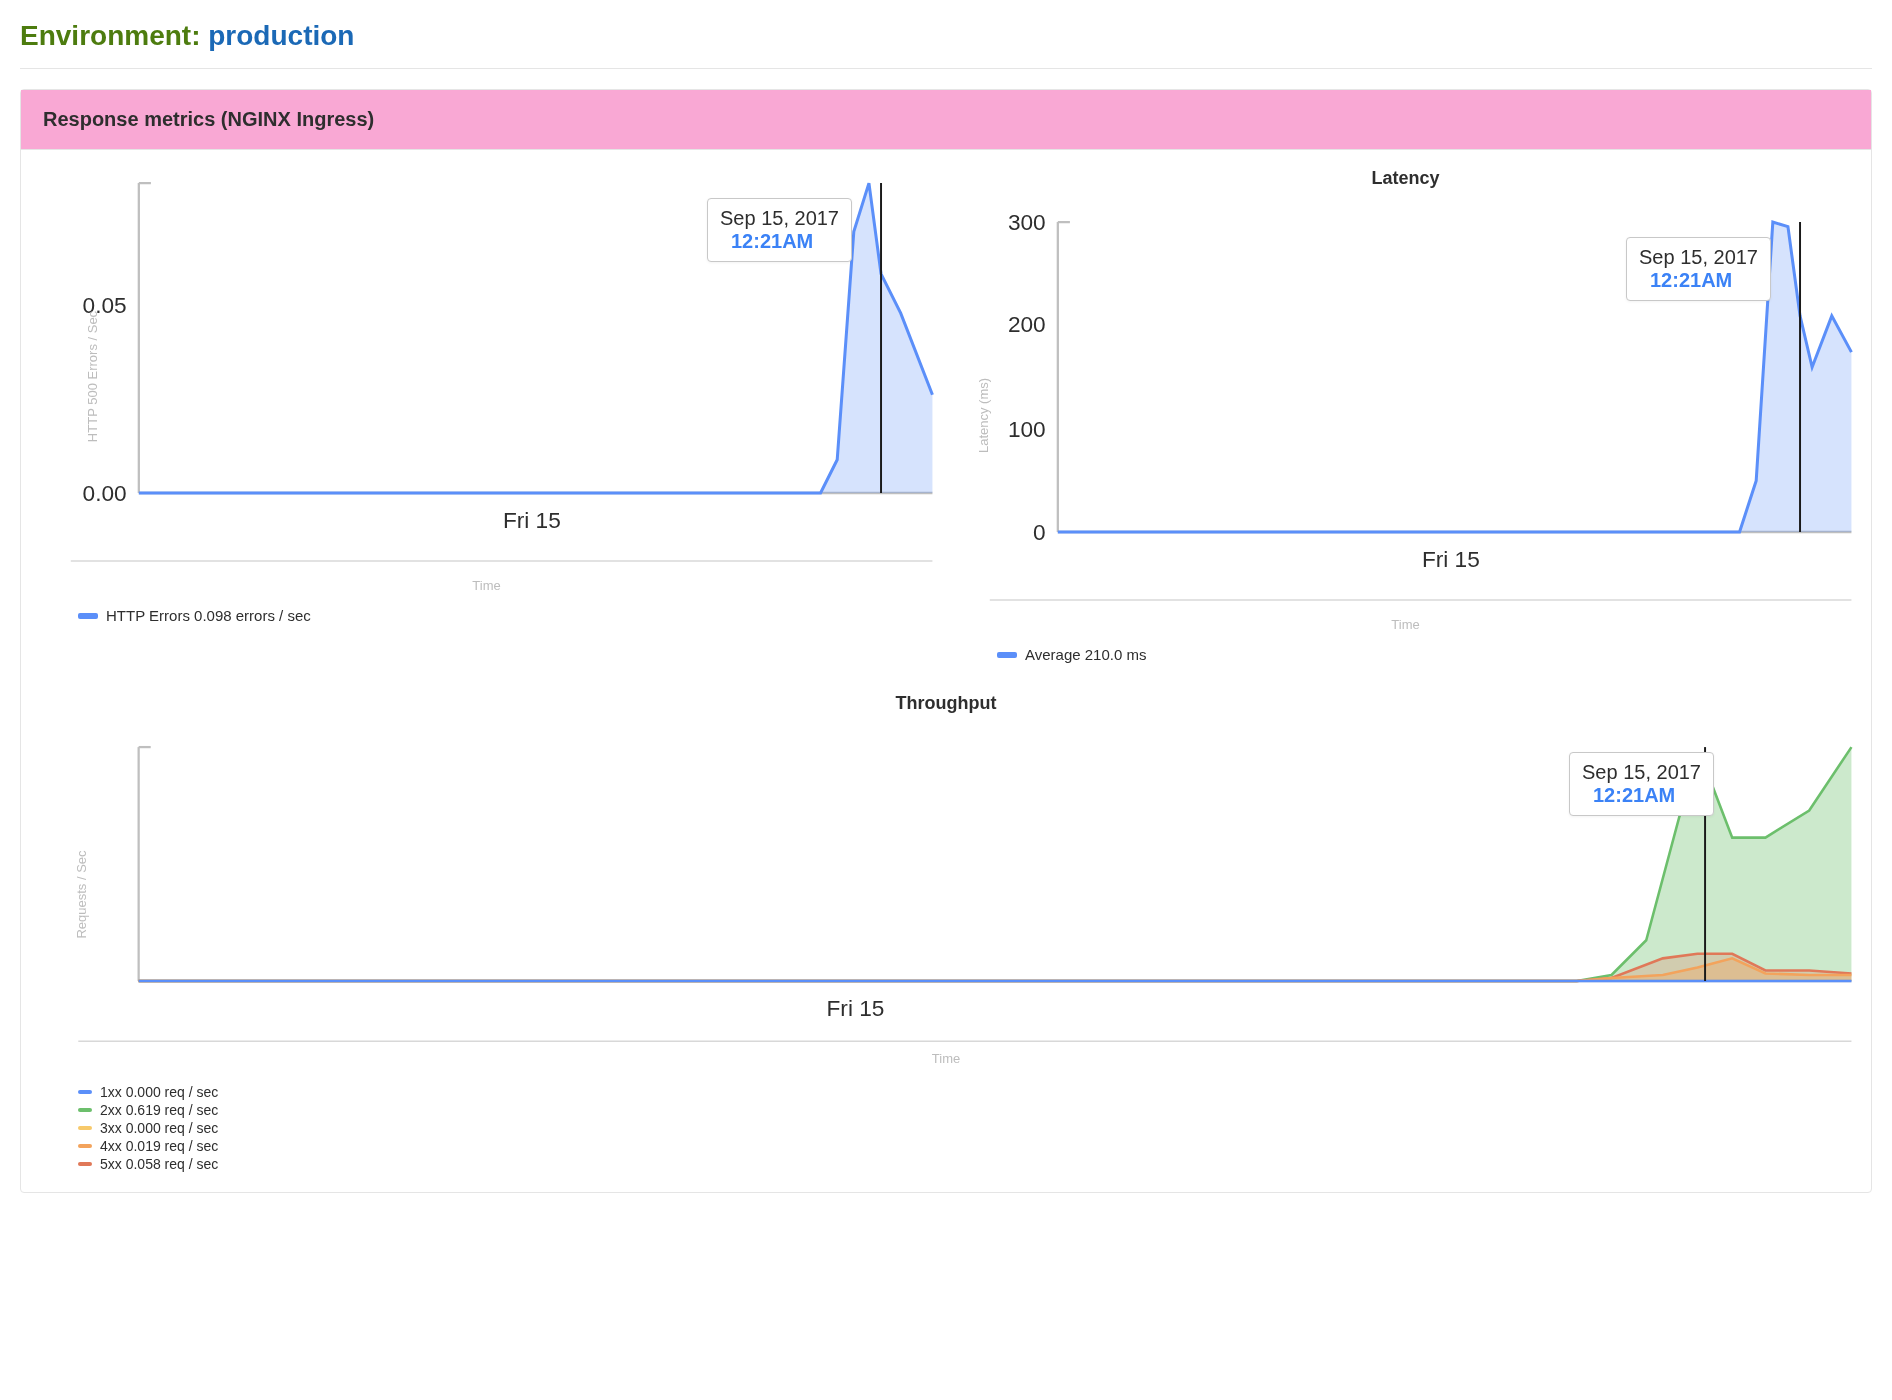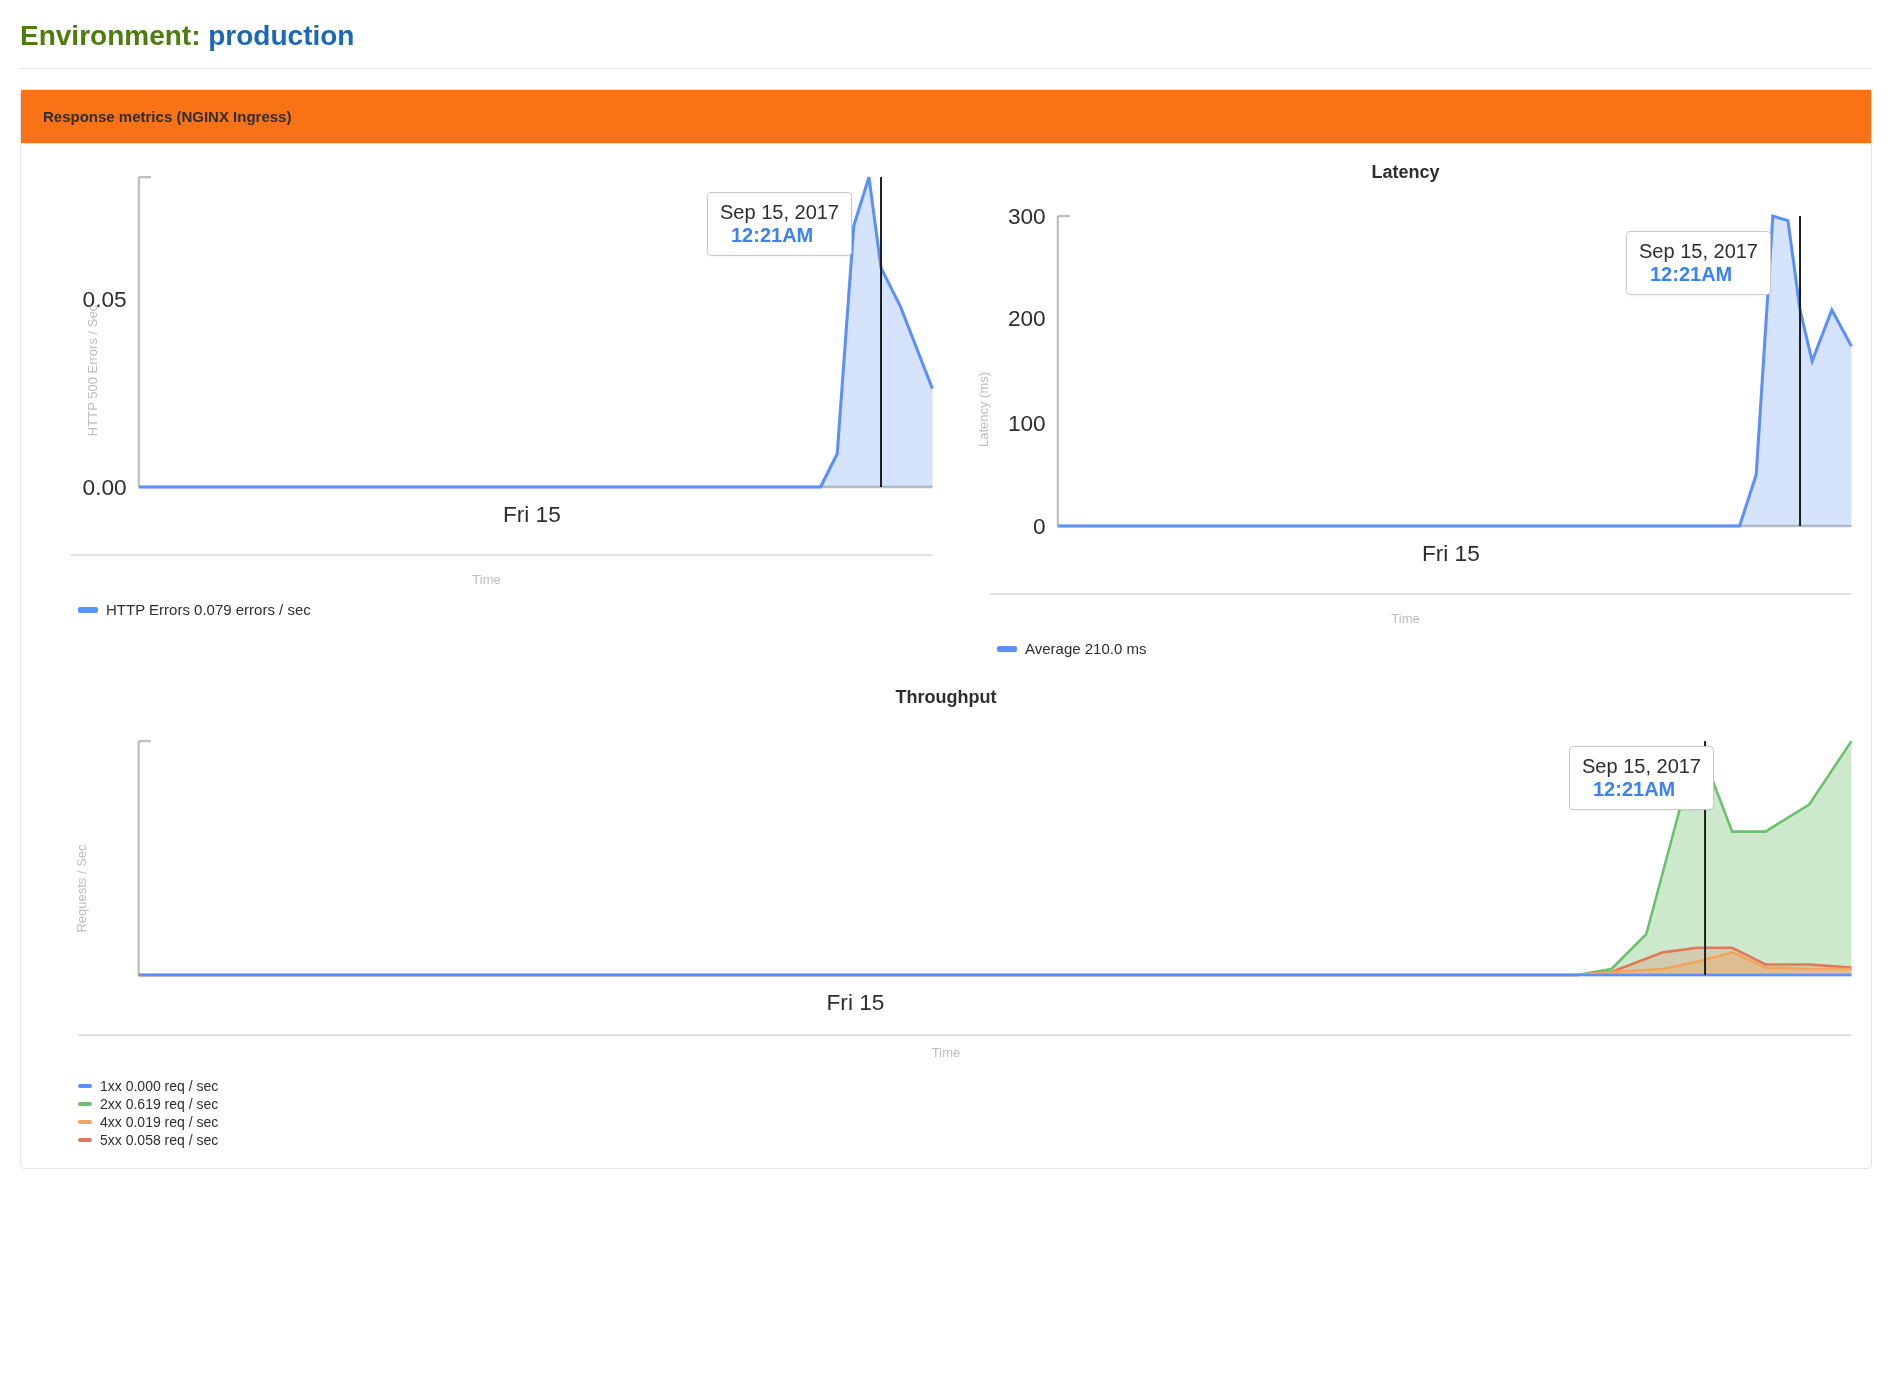--- a/index.html
+++ b/index.html
@@ -2,21 +2,21 @@
 <html><head>
 <meta charset="utf-8">
 <style>
 * { box-sizing: border-box; margin: 0; padding: 0; }
 body { font-family: -apple-system, BlinkMacSystemFont, "Segoe UI", Helvetica, Arial, sans-serif; background: #fff; color: #2e2e2e; padding: 20px; }
 .header { font-size: 28px; font-weight: 600; padding-bottom: 16px; }
 .header .env-label { color: #4d7c0f; }
 .header .env-name { color: #1b69b6; }
 .divider { height: 1px; background: #e5e5e5; margin-bottom: 20px; }
 .card { border: 1px solid #e5e5e5; border-radius: 4px; }
-.card-header { background: #f97316; border-bottom: 1px solid #e5e5e5; padding: 18px 22px; font-size: 15px; font-weight: 600; color: #2e2e2e; }
+.card-header { background: #f9a8d4; border-bottom: 1px solid #e5e5e5; padding: 18px 22px; font-size: 20px; font-weight: 600; color: #2e2e2e; }
 .card-body { padding: 18px 12px; }
 .row { display: flex; gap: 12px; }
 .col { flex: 1; position: relative; }
 .chart-title { text-align: center; font-size: 18px; font-weight: 600; color: #2e2e2e; margin-bottom: 18px; }
 .chart-box { position: relative; }
 .y-axis-label { position: absolute; left: -6px; top: 50%; transform: translateY(-80%) rotate(-90deg); transform-origin: center; font-size: 13px; color: #bdbdbd; white-space: nowrap; }
 .plot { width: 100%; }
 .x-tick { font-size: 15px; fill: #2e2e2e; text-anchor: middle; }
 .y-tick { font-size: 15px; fill: #2e2e2e; text-anchor: end; }
 .x-axis-label { text-align: center; color: #bdbdbd; font-size: 13px; margin-top: -2px; }
@@ -66,21 +66,21 @@
           </svg>
           <div class="x-axis-label">Time</div>
           <div class="tooltip" style="top:30px; right:88px;">
             <div class="tt-date">Sep 15, 2017</div>
             <div class="tt-time">12:21AM</div>
           </div>
         </div>
         <div class="legend big-legend">
           <div class="legend-item">
             <span class="legend-swatch" style="background:#5b8ff9;"></span>
-            <span>HTTP Errors 0.079 errors / sec</span>
+            <span>HTTP Errors 0.098 errors / sec</span>
           </div>
         </div>
       </div>
 
       <div class="col">
         <div class="chart-title">Latency</div>
         <div class="chart-box">
           <div class="y-axis-label">Latency (ms)</div>
           <svg class="plot" viewBox="0 0 600 270">
             <line x1="70" y1="215" x2="595" y2="215" stroke="#bfbfbf" stroke-width="1.5"></line>
@@ -144,20 +144,24 @@
       <div class="legend throughput-legend" style="margin-top:18px;">
         <div class="legend-item">
           <span class="legend-swatch" style="background:#5b8ff9;"></span>
           <span>1xx 0.000 req / sec</span>
         </div>
         <div class="legend-item">
           <span class="legend-swatch" style="background:#6cbf6c;"></span>
           <span>2xx 0.619 req / sec</span>
         </div>
         <div class="legend-item">
+          <span class="legend-swatch" style="background:#f7c96b;"></span>
+          <span>3xx 0.000 req / sec</span>
+        </div>
+        <div class="legend-item">
           <span class="legend-swatch" style="background:#f3a35c;"></span>
           <span>4xx 0.019 req / sec</span>
         </div>
         <div class="legend-item">
           <span class="legend-swatch" style="background:#e07858;"></span>
           <span>5xx 0.058 req / sec</span>
         </div>
       </div>
     </div>
   </div>

